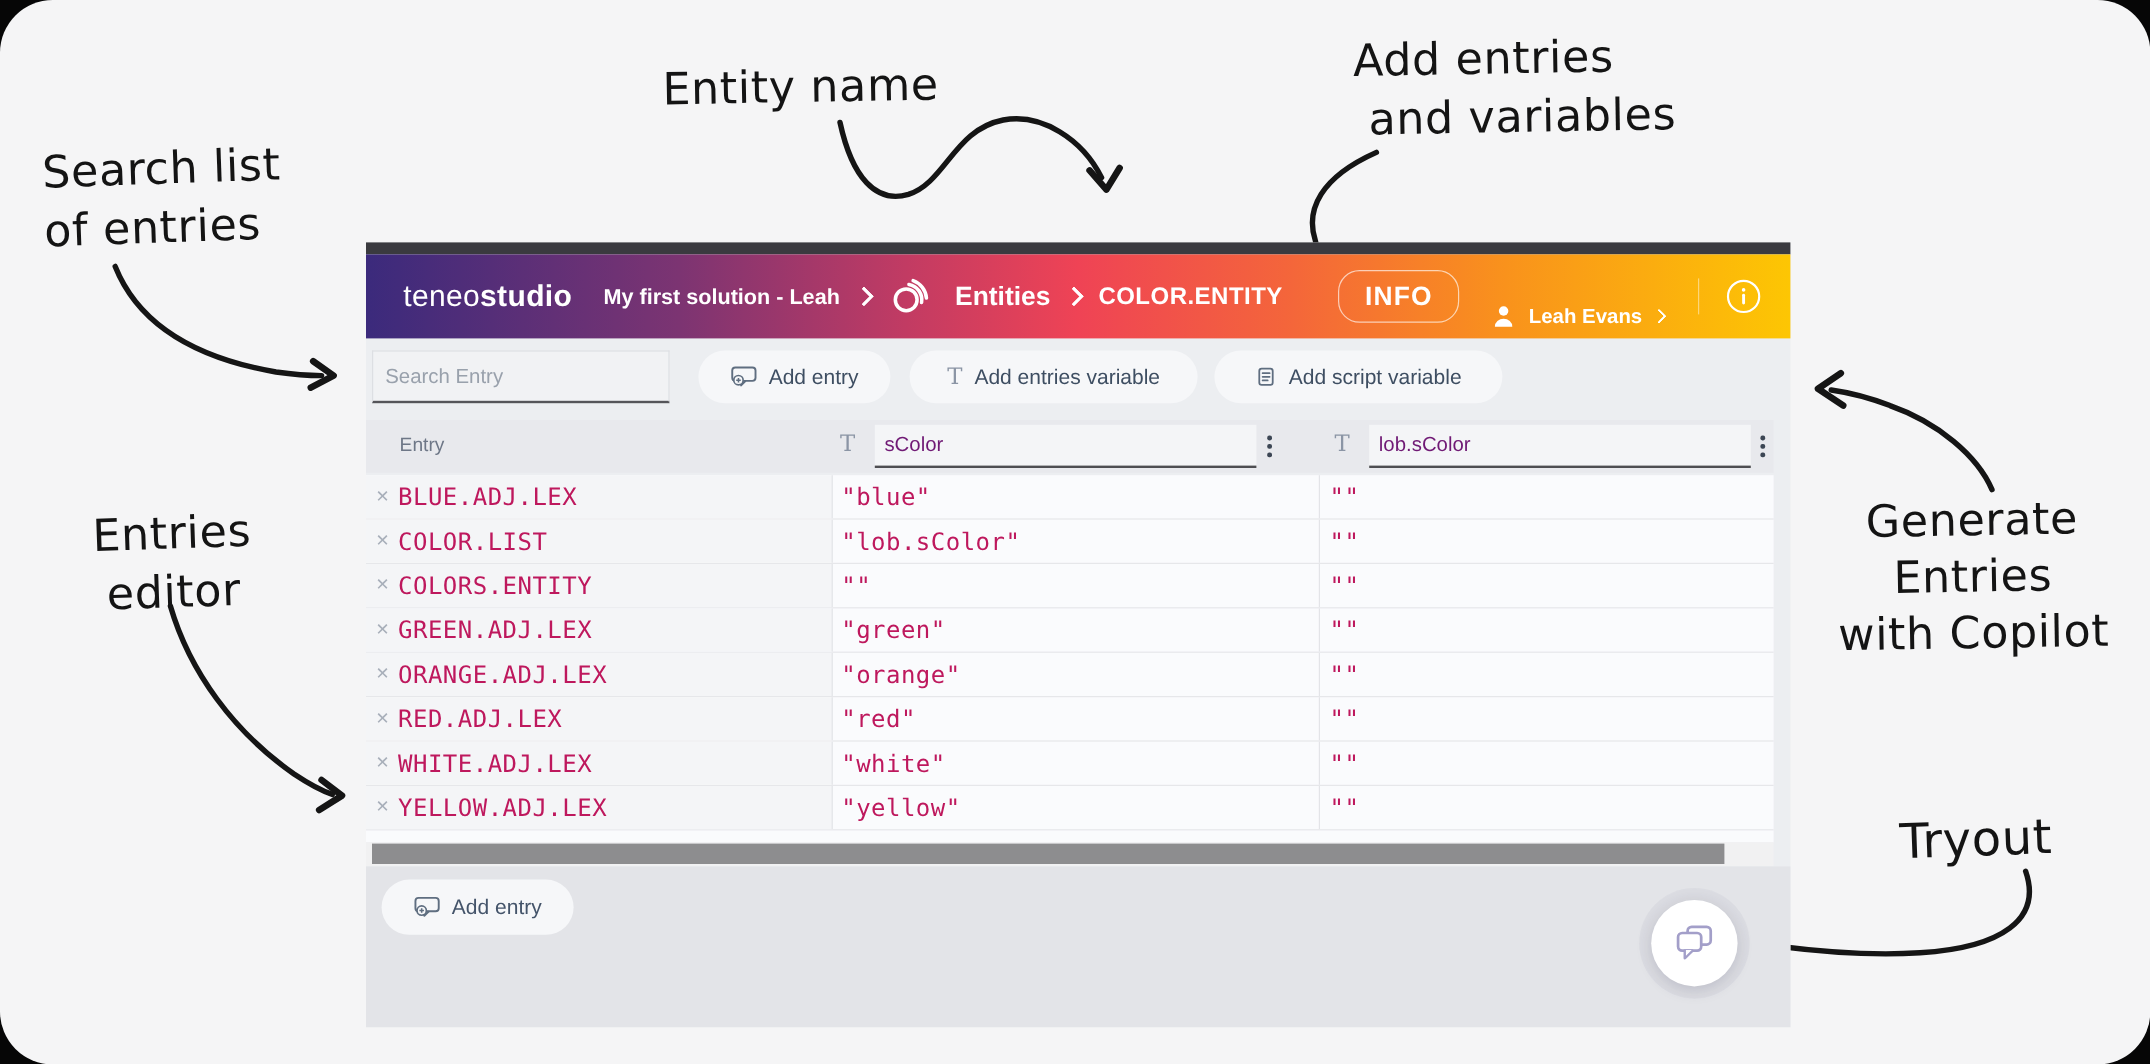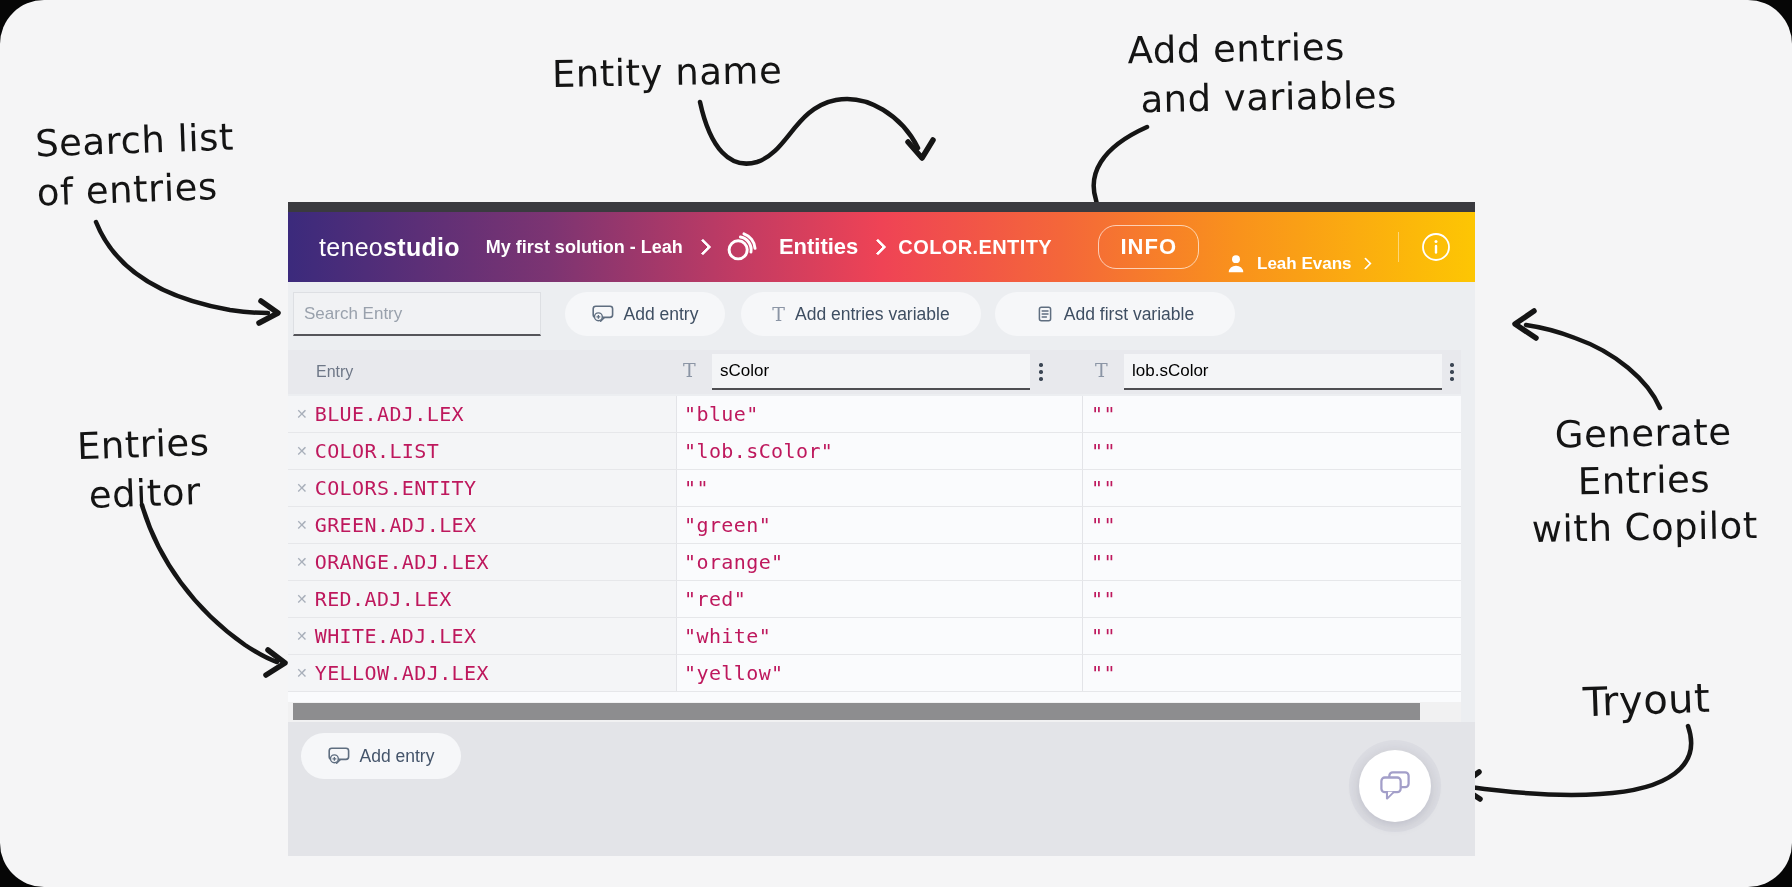--- a/index.html
+++ b/index.html
@@ -11,21 +11,21 @@
   .hand-search{left:36px;top:116px;transform:rotate(-2deg);}
   .hand-entity{left:552px;top:48px;transform:rotate(-1deg);}
   .hand-add{left:1128px;top:24px;transform:rotate(-1deg);}
   .hand-add .l2{margin-left:12px;}
   .hand-generate{left:1528px;top:410px;width:232px;text-align:center;line-height:47px;transform:rotate(-1deg);}
   .hand-editor{left:72px;top:420px;width:144px;text-align:center;transform:rotate(-2deg);}
   .hand-tryout{left:1583px;top:676px;font-size:40px;transform:rotate(-2deg);}
   .arrows{position:absolute;inset:0;pointer-events:none;}
 
   
-  .app{position:absolute;left:288px;top:202px;width:1187px;height:654px;background:#eceef1;}
+  .app{position:absolute;left:305px;top:202px;width:1187px;height:654px;background:#eceef1;}
   .topstrip{position:absolute;left:0;top:0;width:1187px;height:10px;background:#3a3a3f;}
   .appheader{position:absolute;left:0;top:10px;width:1187px;height:70px;
     background:linear-gradient(90deg,#3b2a7c 0%,#7c3472 22%,#c23b63 38%,#ef4355 50%,#f4663a 65%,#f9921c 80%,#fdc603 100%);
     display:flex;align-items:center;color:#fff;}
   .logo{margin-left:31px;font-size:25px;letter-spacing:.3px;}
   .logo .lt{font-weight:300;}
   .logo .bd{font-weight:700;}
   .crumb-solution{margin-left:26px;font-size:18px;font-weight:600;}
   .chev{width:9px;height:9px;border-top:3.4px solid #fff;border-right:3.4px solid #fff;transform:rotate(45deg);border-radius:1px;margin:0 14px;}
   .chev.small{width:7px;height:7px;border-width:2.8px;margin:0 0 0 9px;}
@@ -47,21 +47,21 @@
   .pill-scr{left:707px;width:240px;}
   .pill-gen{left:963px;width:216px;}
   .ticon{font-family:"DejaVu Serif",serif;font-size:19px;color:#8b95a5;}
 
   
   .thead{position:absolute;left:0;top:148px;width:1173px;height:44px;background:#e8e9ed;}
   .thead .entry-lbl{position:absolute;left:28px;top:0;height:44px;display:flex;align-items:center;font-size:16px;color:#6e7787;}
   .thead .ticon{position:absolute;top:9px;}
   .t1{left:395px;}
   .t2{left:807px;}
-  .var-input{position:absolute;top:4px;height:36px;background:#f4f5f7;border:none;border-bottom:2px solid #4e4e52;box-sizing:border-box;font-size:17px;color:#000000;padding:0 8px;font-family:"Liberation Sans",sans-serif;outline:none;}
+  .var-input{position:absolute;top:4px;height:36px;background:#f4f5f7;border:none;border-bottom:2px solid #4e4e52;box-sizing:border-box;font-size:17px;color:#701a75;padding:0 8px;font-family:"Liberation Sans",sans-serif;outline:none;}
   .vi1{left:424px;width:318px;}
   .vi2{left:836px;width:318px;}
   .kebab{position:absolute;top:9px;width:18px;height:26px;display:flex;flex-direction:column;align-items:center;justify-content:center;gap:3.5px;cursor:pointer;}
   .kebab i{width:3.4px;height:3.4px;border-radius:50%;background:#3c4654;}
   .kb1{left:744px;}
   .kb2{left:1155px;}
 
   
   .rows{position:absolute;left:0;top:194px;width:1173px;height:306px;background:#fafbfd;}
   .trow{display:flex;height:37px;border-bottom:1px solid #e6e7ea;box-sizing:border-box;}
@@ -181,21 +181,21 @@
         <span class="ticon">T</span>
         <span>Add entries variable</span>
       </div>
       <div class="pill pill-scr">
         <svg width="18" height="18" viewBox="0 0 18 18">
           <g fill="none" stroke="#5f6e80" stroke-width="1.5" stroke-linecap="round">
             <rect x="3.4" y="2.2" width="11.2" height="13.6" rx="2"></rect>
             <path d="M6.2 6 H12 M6.2 9 H12 M6.2 12 H10.4"></path>
           </g>
         </svg>
-        <span>Add first variable</span>
+        <span>Add script variable</span>
       </div>
 
       <div class="thead">
         <div class="entry-lbl">Entry</div>
         <span class="ticon t1">T</span>
         <input class="var-input vi1" type="text" value="sColor" style="">
         <div class="kebab kb1">
             <i></i>
             <i></i>
             <i></i>

